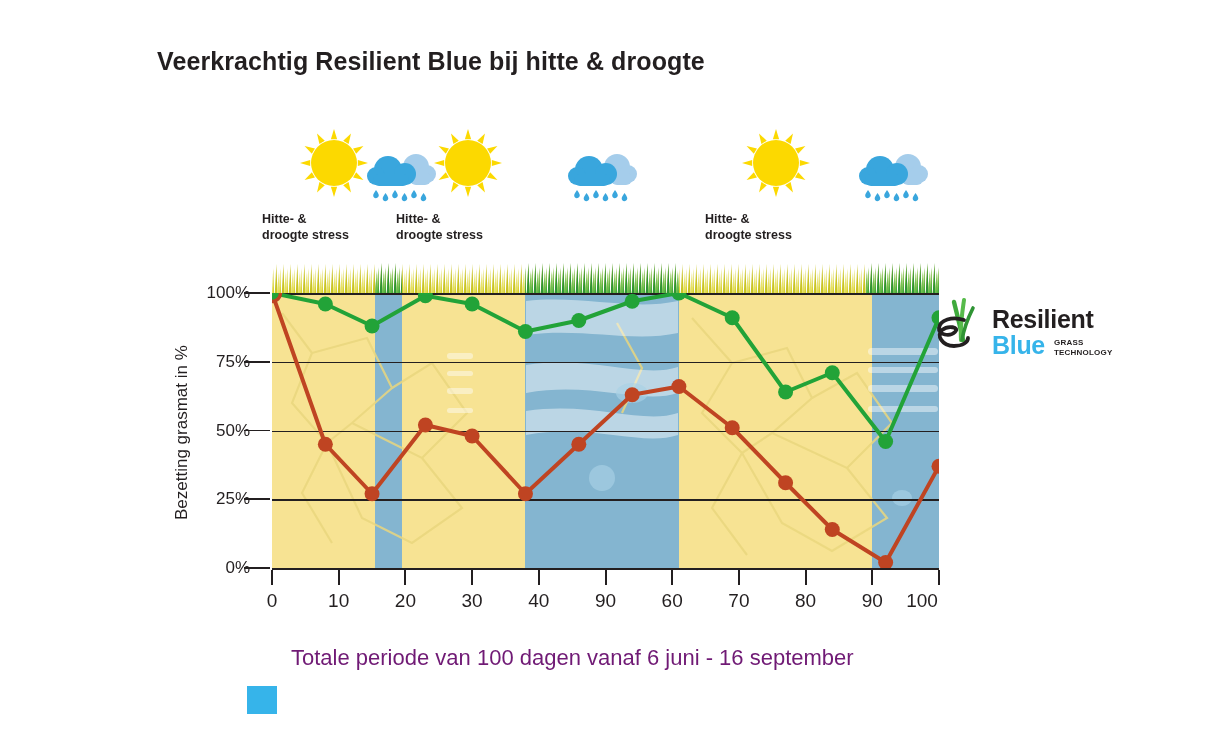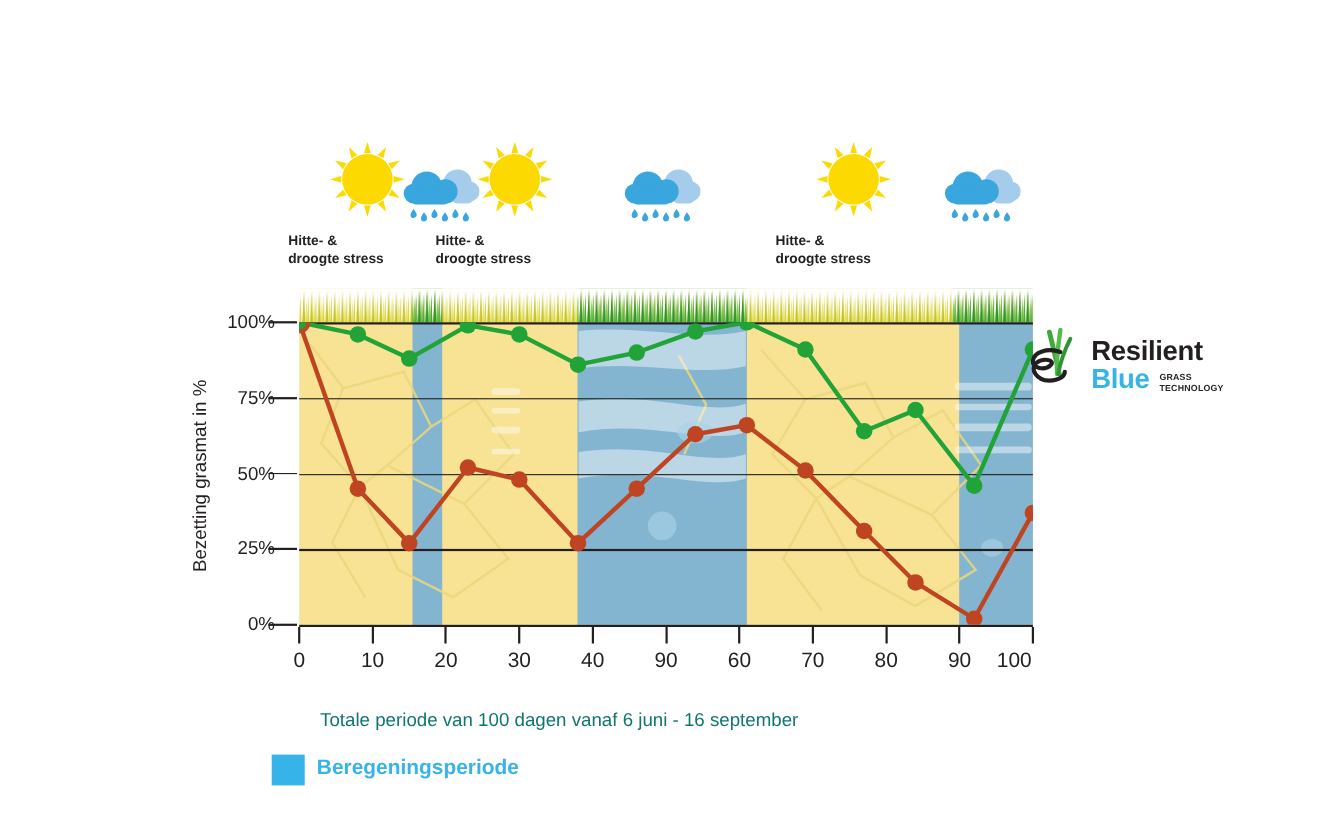--- a/index.html
+++ b/index.html
@@ -61,21 +61,21 @@
 
   
   .xtick{position:absolute;width:2px;height:15px;background:#231f20;}
   .xlab{
     position:absolute;font-size:19px;color:#231f20;
     transform:translateX(-50%);white-space:nowrap;
   }
 
   
   .xcaption{
-    position:absolute;font-size:17px;color:#0f766e;white-space:nowrap;
+    position:absolute;font-size:22px;color:#701a75;white-space:nowrap;
   }
   .legend-swatch{
     position:absolute;width:30px;height:28px;background:#36b4ea;
   }
   .legend-label{
     position:absolute;font-size:19px;font-weight:700;color:#36b4ea;
     white-space:nowrap;
   }
   .redlabel{
     position:absolute;font-size:19px;font-weight:700;color:#bf4422;
@@ -95,20 +95,21 @@
   .logo-sub{
     position:absolute;font-size:8px;font-weight:700;color:#231f20;
     line-height:9.5px;white-space:pre-line;letter-spacing:.2px;
   }
 </style>
 </head>
 <body>
 
 <div id="stage">
 
+  <div class="title">Veerkrachtig Resilient Blue bij hitte &amp; droogte</div>
 
   <div id="weather-icons">
       <svg class="wicon sun" style="left:299px;top:128px;" width="70" height="70" viewBox="0 0 70 70">
         <path d="M58.79748544915491,31.888780577127324 L69,35 L58.79748544915491,38.11121942287268 Z" fill="#fcd900"></path>
         <path d="M57.16483665659503,44.20434766762216 L64.44486372867092,52 L54.05361723372235,49.593137781532754 Z" fill="#fcd900"></path>
         <path d="M49.59313778153276,54.05361723372235 L52,64.44486372867091 L44.20434766762216,57.16483665659503 Z" fill="#fcd900"></path>
         <path d="M38.11121942287267,58.79748544915491 L35,69 L31.888780577127328,58.79748544915491 Z" fill="#fcd900"></path>
         <path d="M25.795652332377845,57.16483665659503 L18.000000000000007,64.44486372867092 L20.40686221846725,54.053617233722356 Z" fill="#fcd900"></path>
         <path d="M15.946382766277647,49.593137781532754 L5.555136271329083,52 L12.835163343404975,44.20434766762216 Z" fill="#fcd900"></path>
         <path d="M11.202514550845088,38.11121942287268 L1,35.00000000000001 L11.202514550845088,31.888780577127328 Z" fill="#fcd900"></path>
@@ -353,21 +354,20 @@
       <div class="xlab" style="left:805.6px;top:590px;">80</div>
       <div class="xtick" style="left:871.3000000000001px;top:570px;"></div>
       <div class="xlab" style="left:872.3000000000001px;top:590px;">90</div>
       <div class="xtick" style="left:938px;top:570px;"></div>
       <div class="xlab" style="left:922px;top:590px;">100</div>
     </div>
 
   <div class="xcaption" style="left:291px;top:645px;">Totale periode van 100 dagen vanaf 6 juni - 16 september</div>
 
   <div class="legend-swatch" style="left:247px;top:686px;"></div>
-  <div class="legend-label" style="left:288px;top:688px;">Beregeningsperiode</div>
 
 
   <svg class="logo" style="left:930px;top:298px;" width="60" height="58" viewBox="0 0 60 58">
     <path d="M24,4 C27,16 30,28 33,42" stroke="#3faa3c" stroke-width="4.4" fill="none" stroke-linecap="round"></path>
     <path d="M34,2 C32,16 30,28 31,42" stroke="#57bb4b" stroke-width="4" fill="none" stroke-linecap="round"></path>
     <path d="M43,10 C38,20 34,30 32,42" stroke="#2f9434" stroke-width="3.6" fill="none" stroke-linecap="round"></path>
     <path d="M34,22 C22,18 10,22 9,30 C8,37 20,39 25,34 C30,29 18,27 12,32 C6,37 12,48 24,48 C33,48 38,44 38,40" stroke="#231f20" stroke-width="3.8" fill="none" stroke-linecap="round" stroke-linejoin="round"></path>
   </svg>
   <div class="logo-res" style="left:992px;top:305px;">Resilient</div>
   <div class="logo-blue" style="left:992px;top:331px;">Blue</div>

